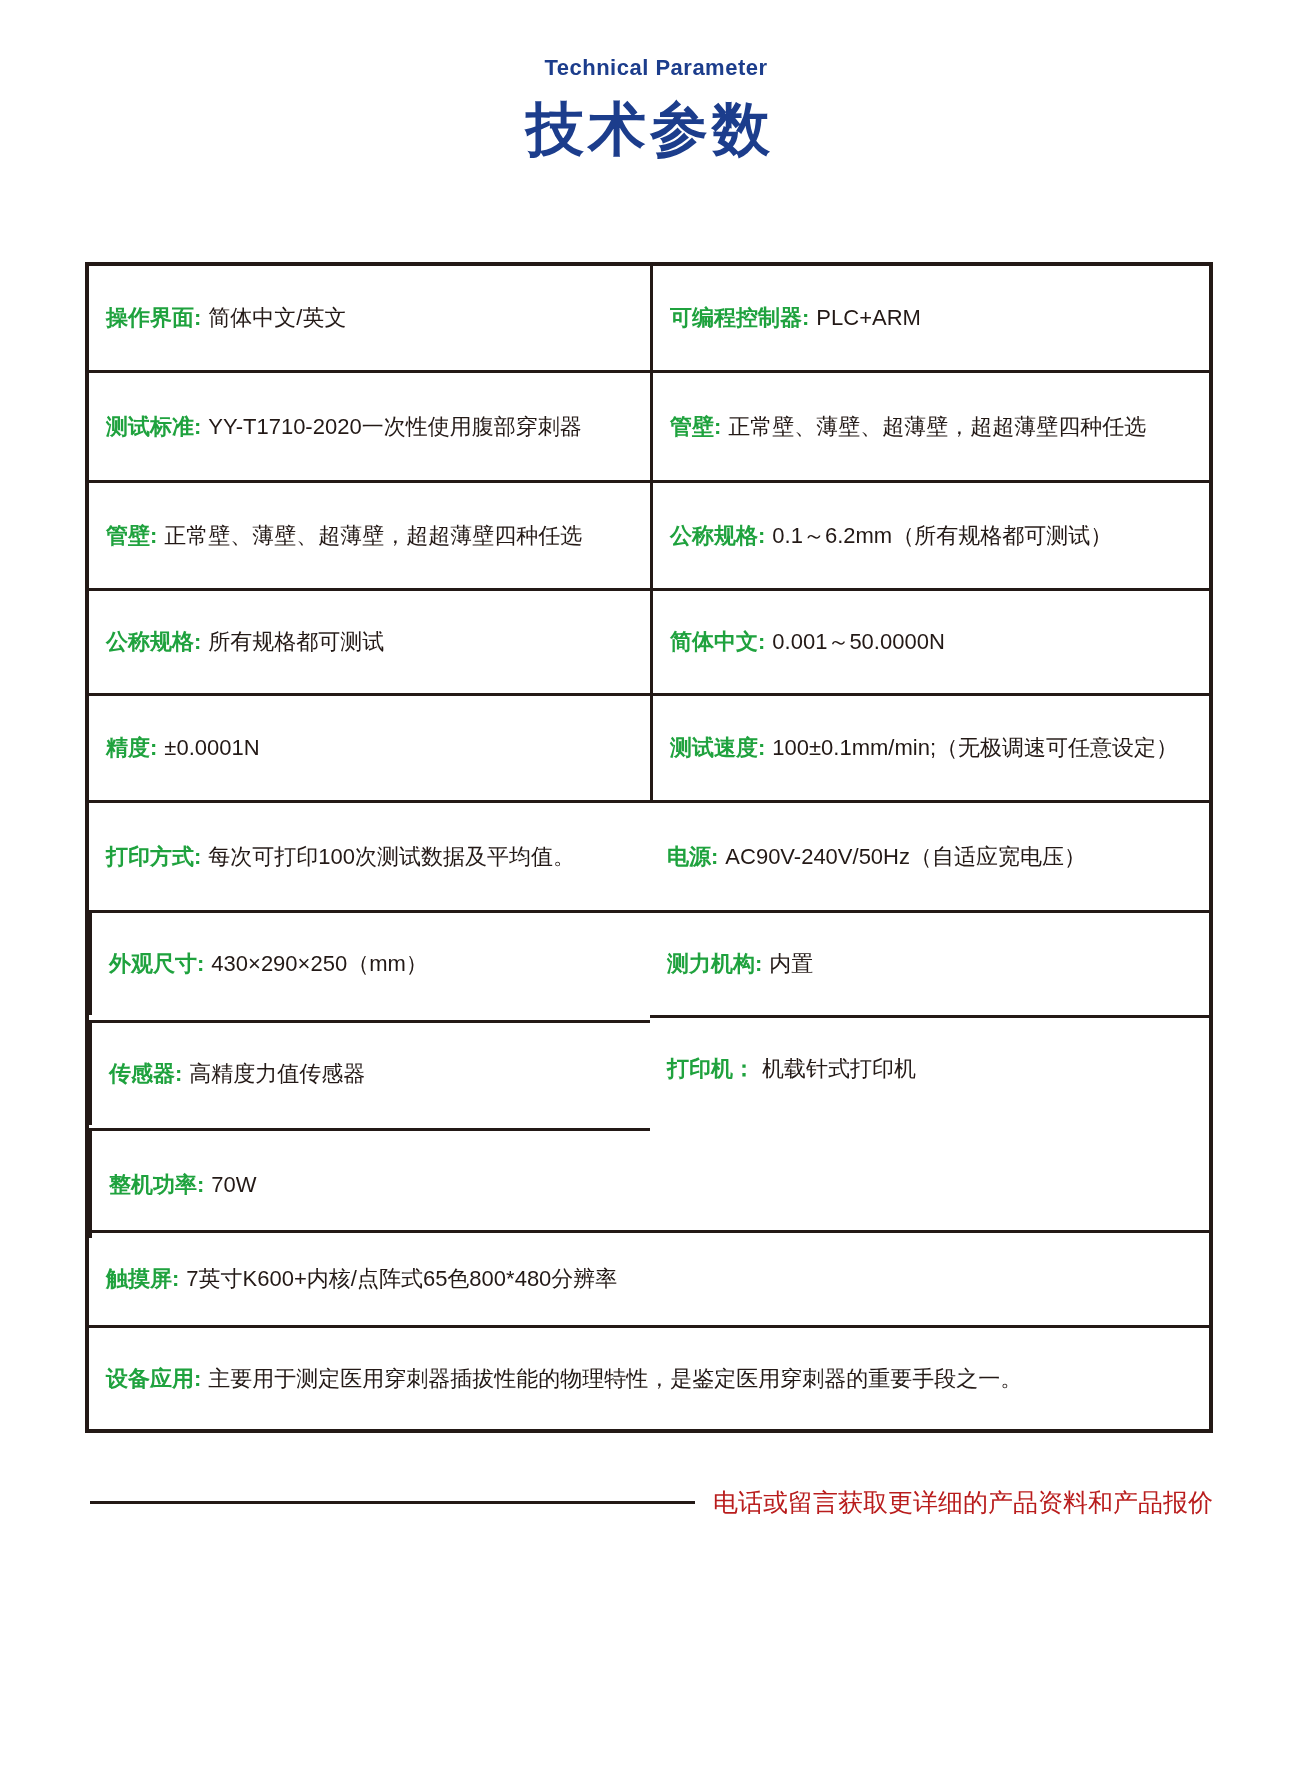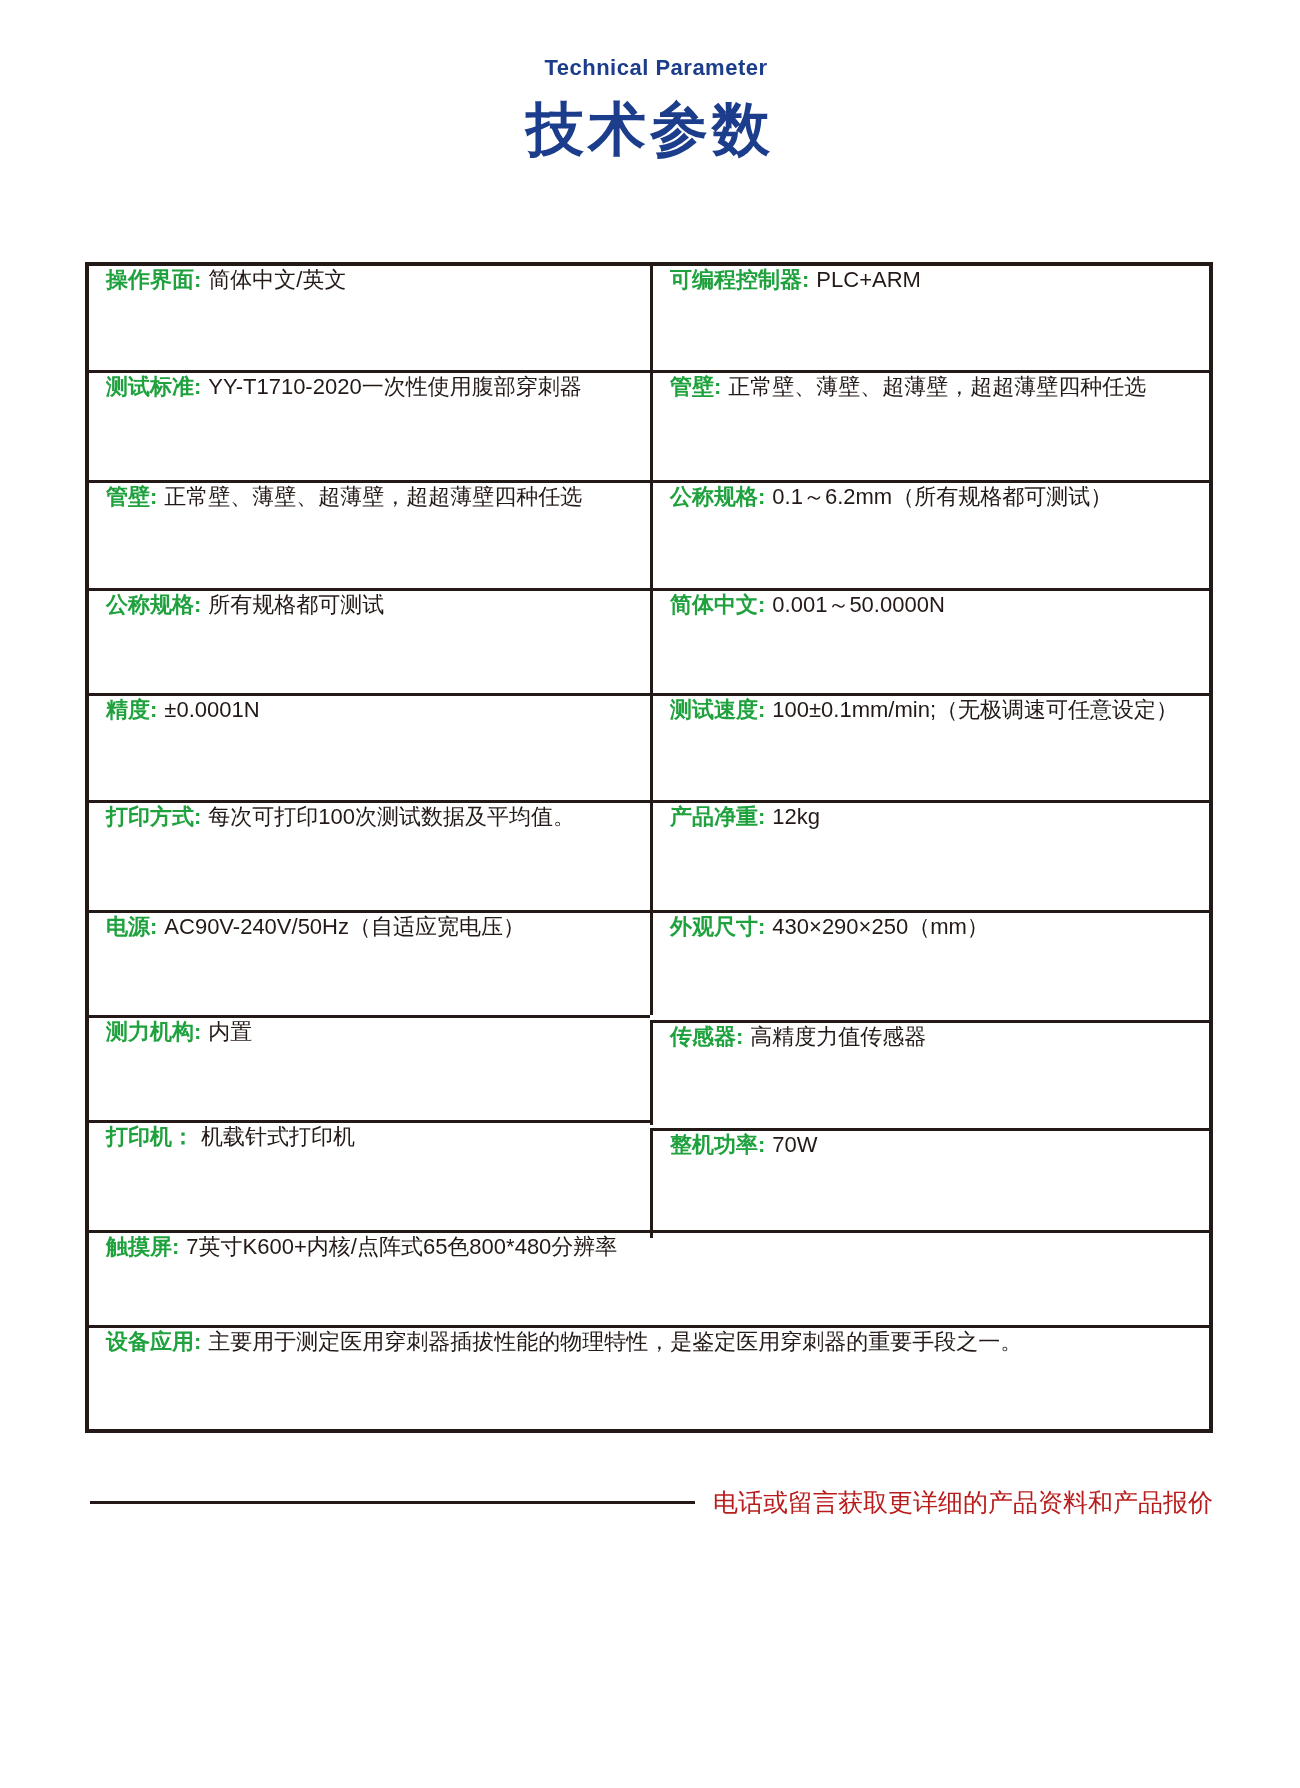--- a/index.html
+++ b/index.html
@@ -31,21 +31,21 @@
     position:absolute;left:85px;top:262px;
     width:1128px;height:1171px;
     box-sizing:border-box;
     border:4px solid #231916;
     display:grid;
     grid-template-columns:561px 1fr;
     grid-template-rows:104px 110px 108px 105px 107px 110px 105px 105px 110px 95px 104px;
     background:#ffffff;
   }
   .cell{
-    display:flex;align-items:flex-start;
+    display:flex;align-items:center;
     padding-left:17px;padding-right:10px;
     font-size:22px;line-height:1.25;
     box-sizing:border-box;
     white-space:nowrap;
   }
   .cell.rc{border-left:3px solid #231916;}
   .cell.bt{border-top:3px solid #231916;}
   .cell.full{grid-column:1 / 3;white-space:normal;}
   .lbl{color:#1fa23e;font-weight:700;margin-right:7px;flex:none;}
   .val{color:#231916;font-weight:400;}
@@ -116,24 +116,20 @@
   </div>
   <div class="cell rc bt">
     <span class="lbl">测试速度:</span>
     <span class="val">100±0.1mm/min;（无极调速可任意设定）</span>
   </div>
 
   <div class="cell bt">
     <span class="lbl">打印方式:</span>
     <span class="val">每次可打印100次测试数据及平均值。</span>
   </div>
-  <div class="cell rc bt">
-    <span class="lbl">产品净重:</span>
-    <span class="val">12kg</span>
-  </div>
 
   <div class="cell bt">
     <span class="lbl">电源:</span>
     <span class="val">AC90V-240V/50Hz（自适应宽电压）</span>
   </div>
   <div class="cell rc bt">
     <span class="lbl">外观尺寸:</span>
     <span class="val">430×290×250（mm）</span>
   </div>
 

